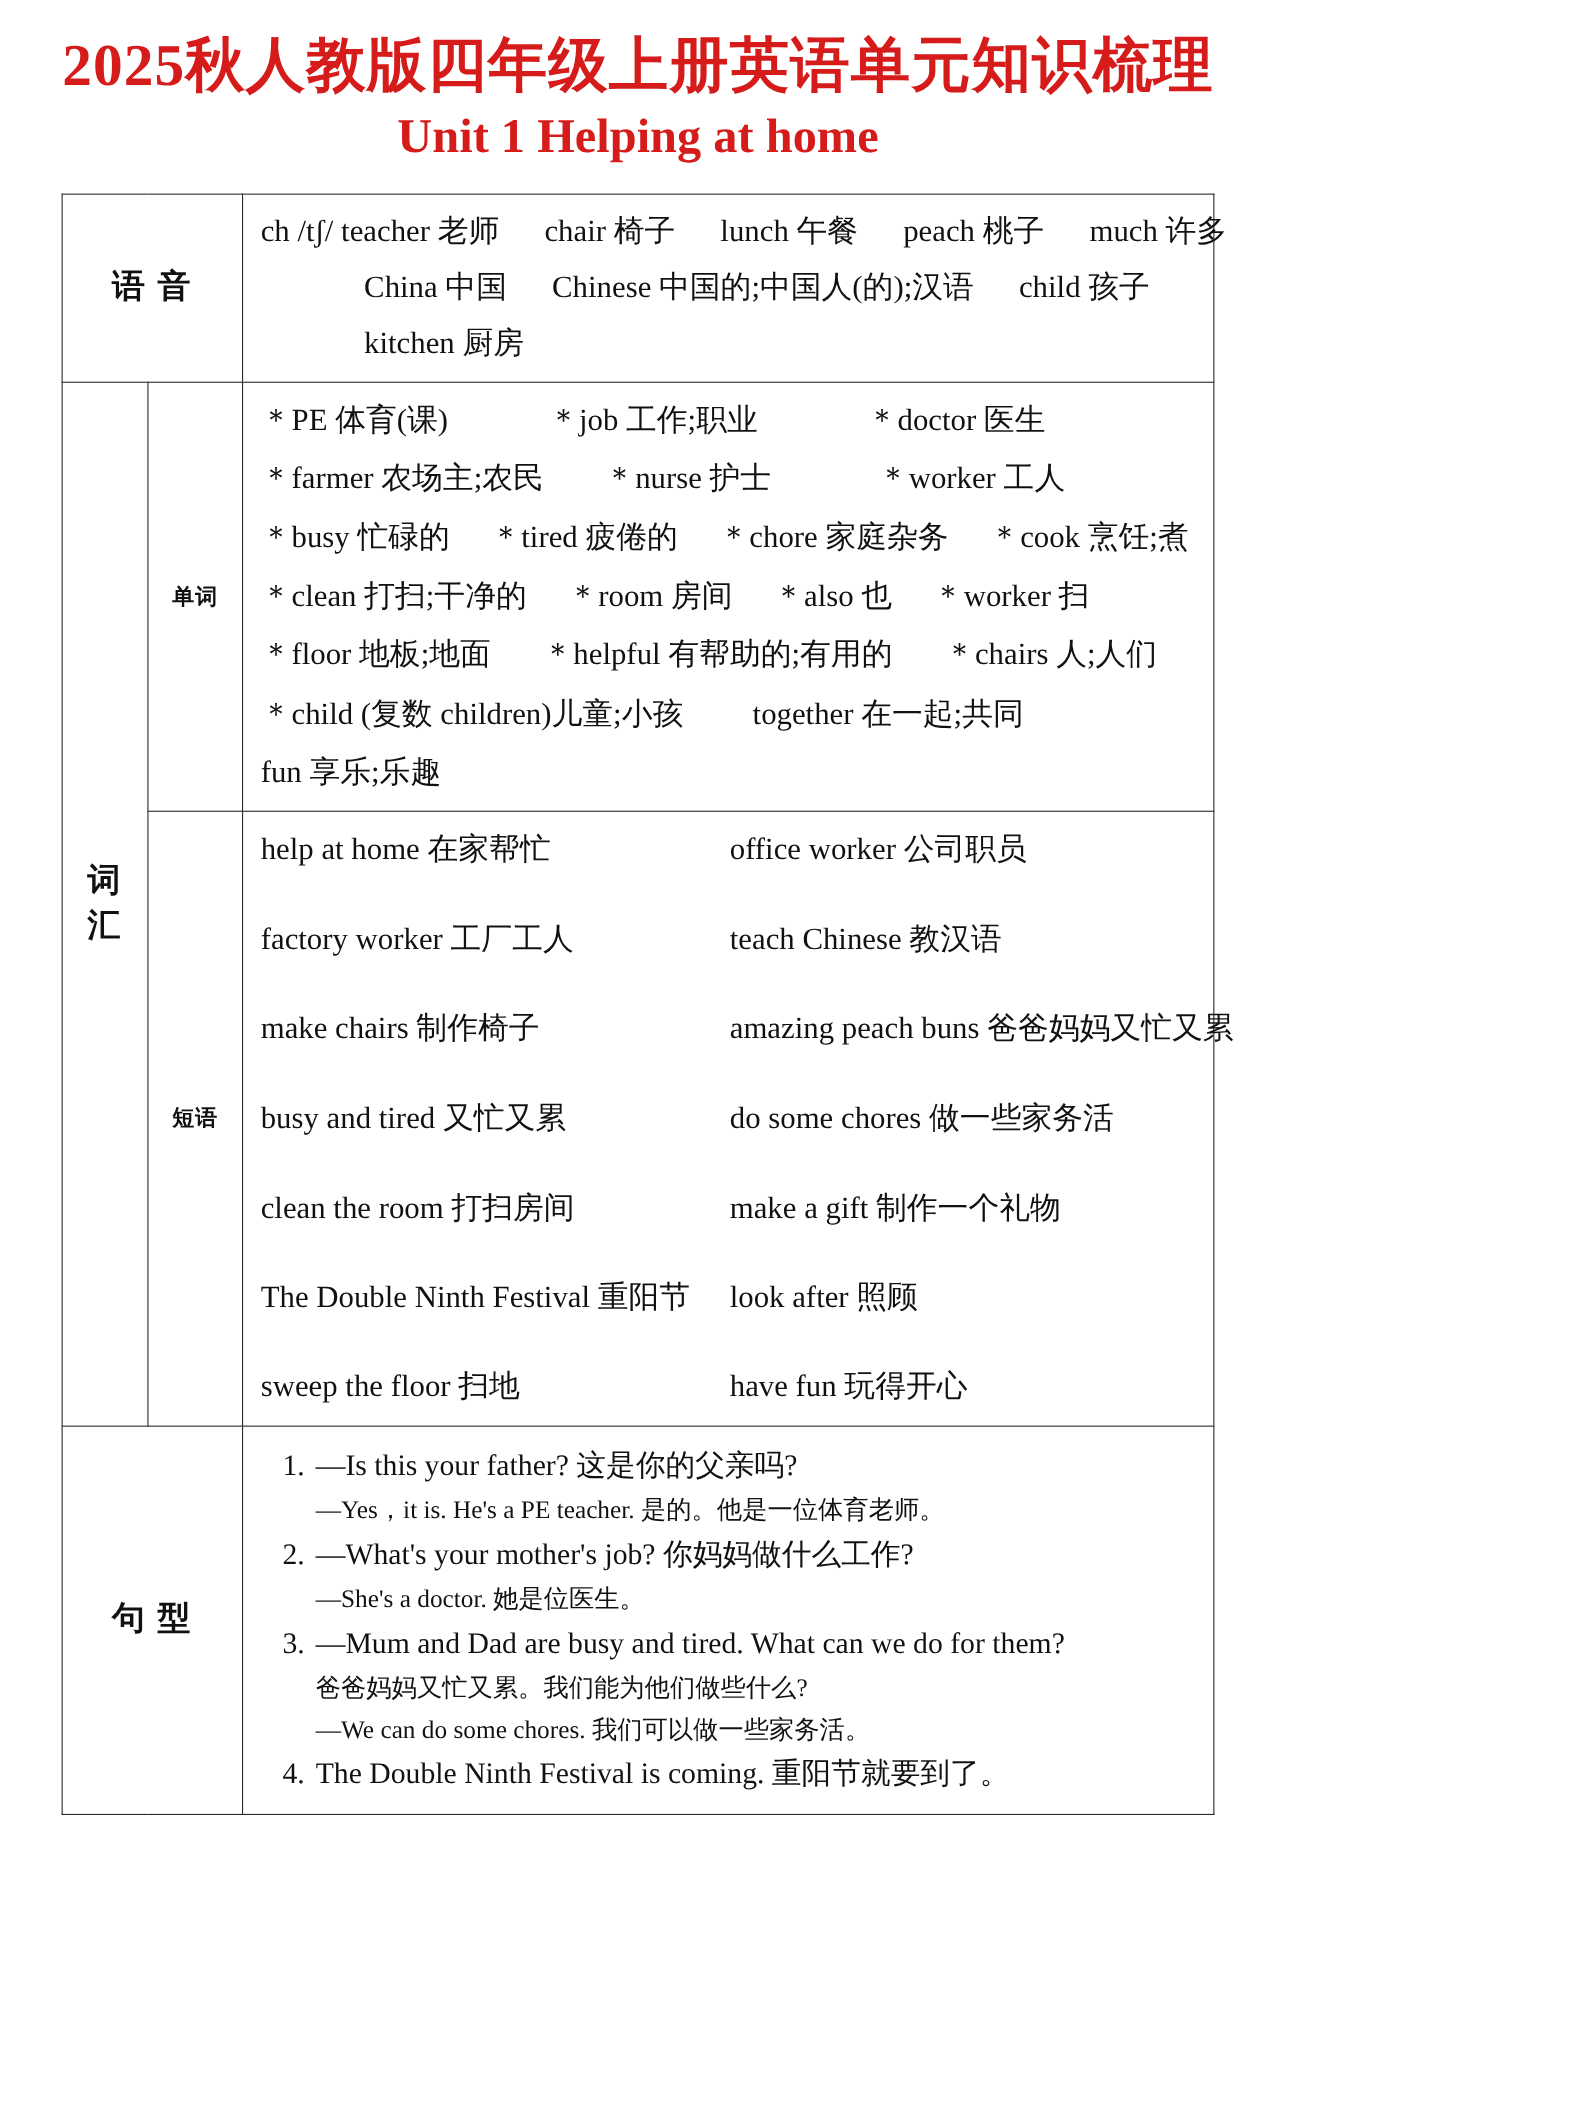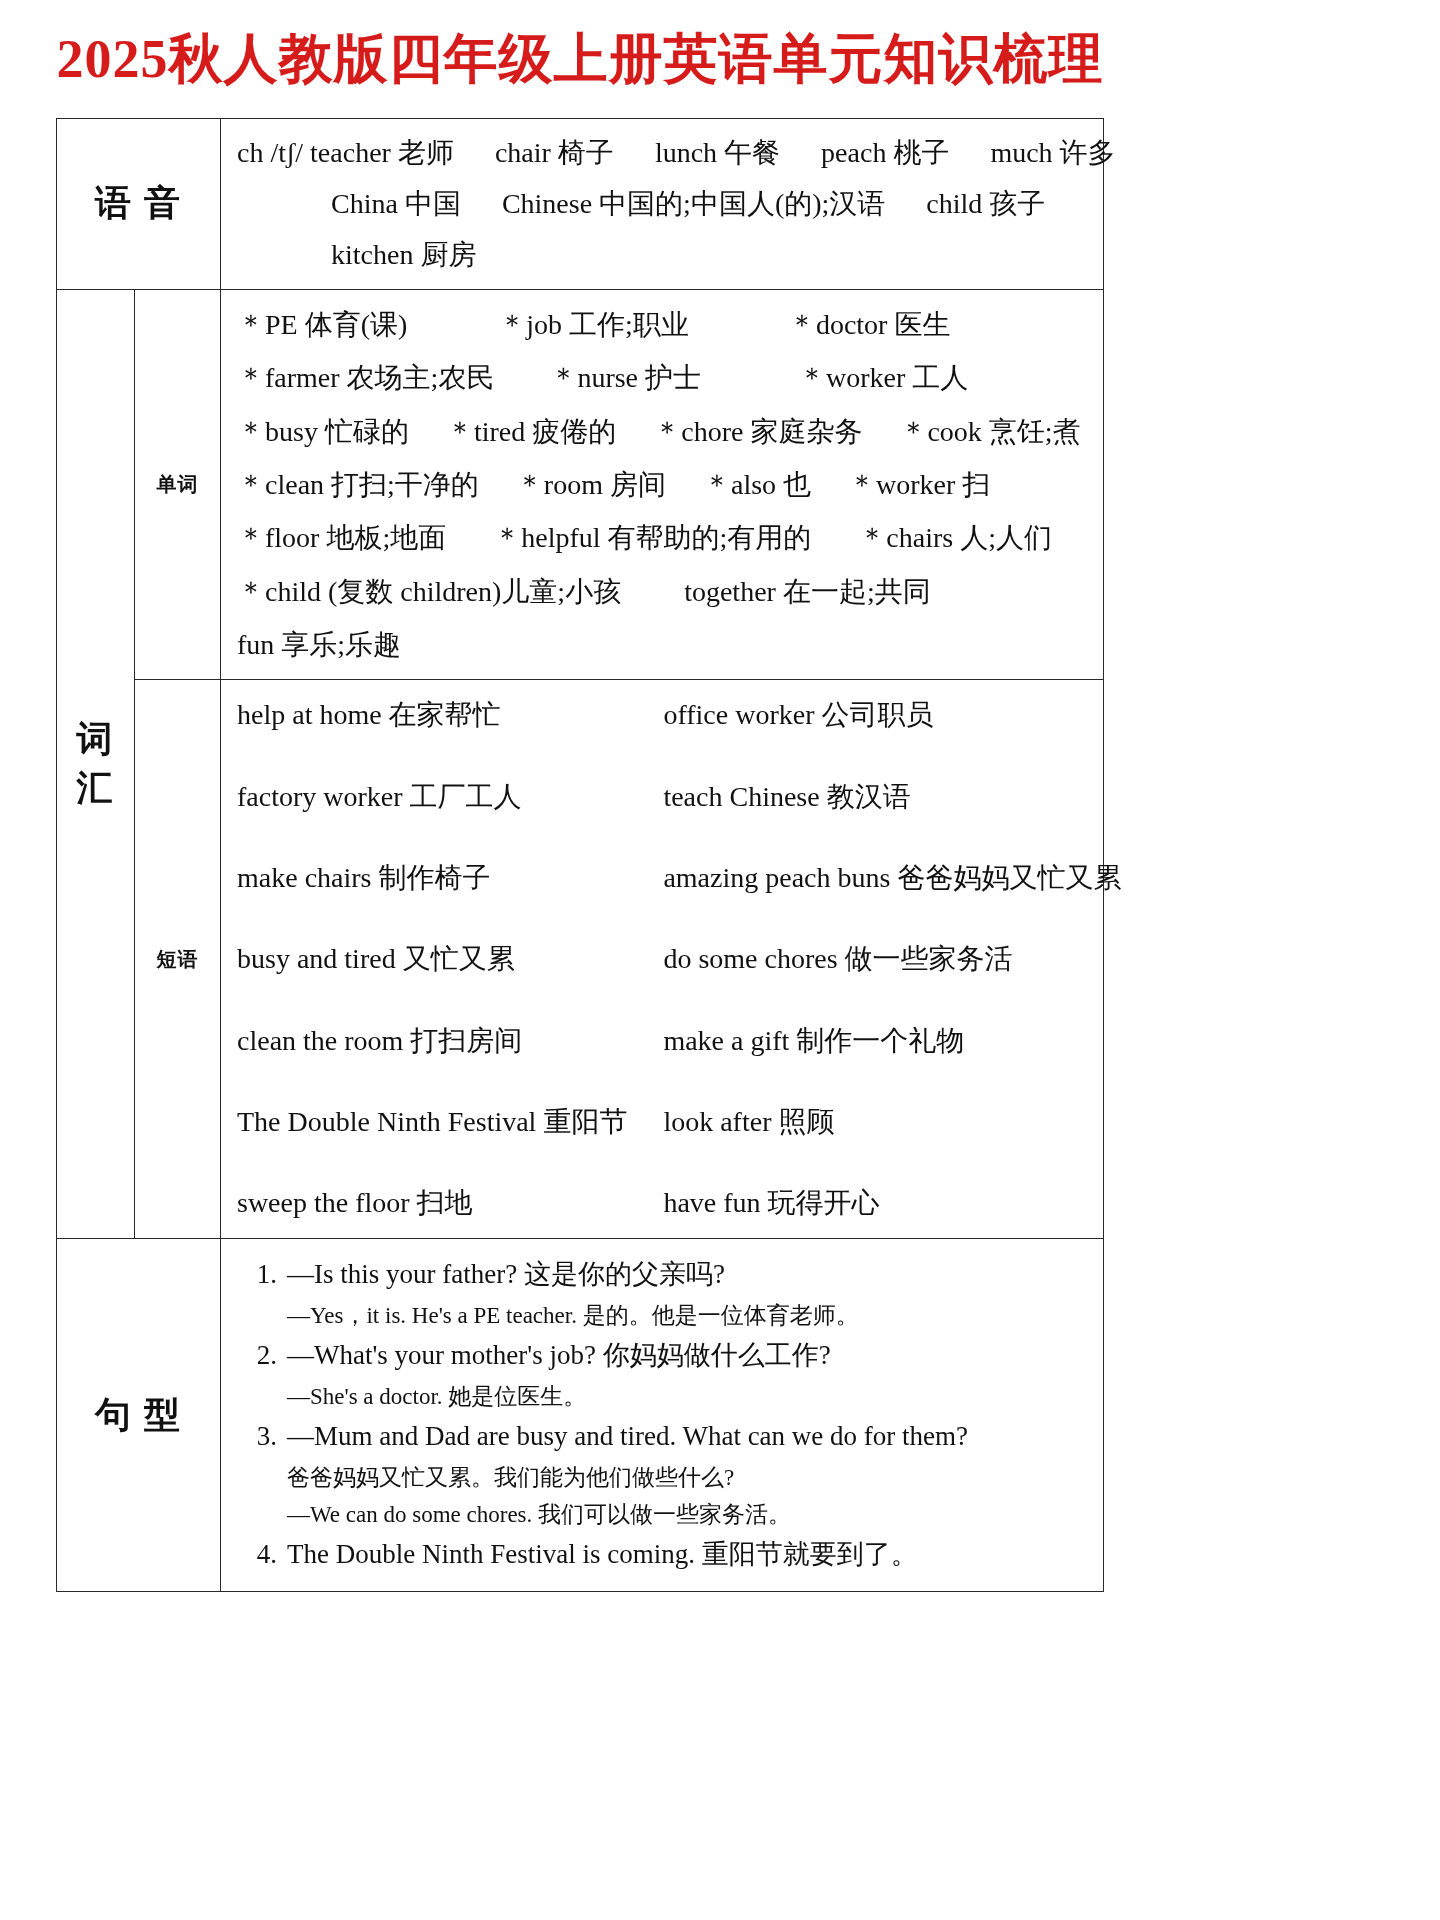--- a/index.html
+++ b/index.html
@@ -45,21 +45,21 @@
     table-layout: fixed;
   }
   table.sheet td {
     border: 1.6px solid #2a2a2a;
     vertical-align: middle;
     padding: 8px 10px;
   }
   .col-label {
     width: 78px;
     text-align: center;
-    font-size: 36px;
+    font-size: 30px;
     font-weight: 600;
     line-height: 1.35;
     letter-spacing: 2px;
   }
   .col-sublabel {
     width: 86px;
     text-align: center;
     font-size: 20px;
     font-weight: 600;
     letter-spacing: 1px;
@@ -114,20 +114,21 @@
     line-height: 1.62;
   }
 </style>
 </head>
 <body>
 
 <div class="page">
 
   <div class="title-block">
     <div class="title-main">2025秋人教版四年级上册英语单元知识梳理</div>
+    <div class="title-sub">Unit 1 Helping at home</div>
   </div>
 
   <table class="sheet">
     <colgroup>
       <col style="width:78px">
       <col style="width:86px">
       <col>
     </colgroup>
     <tbody>
 

